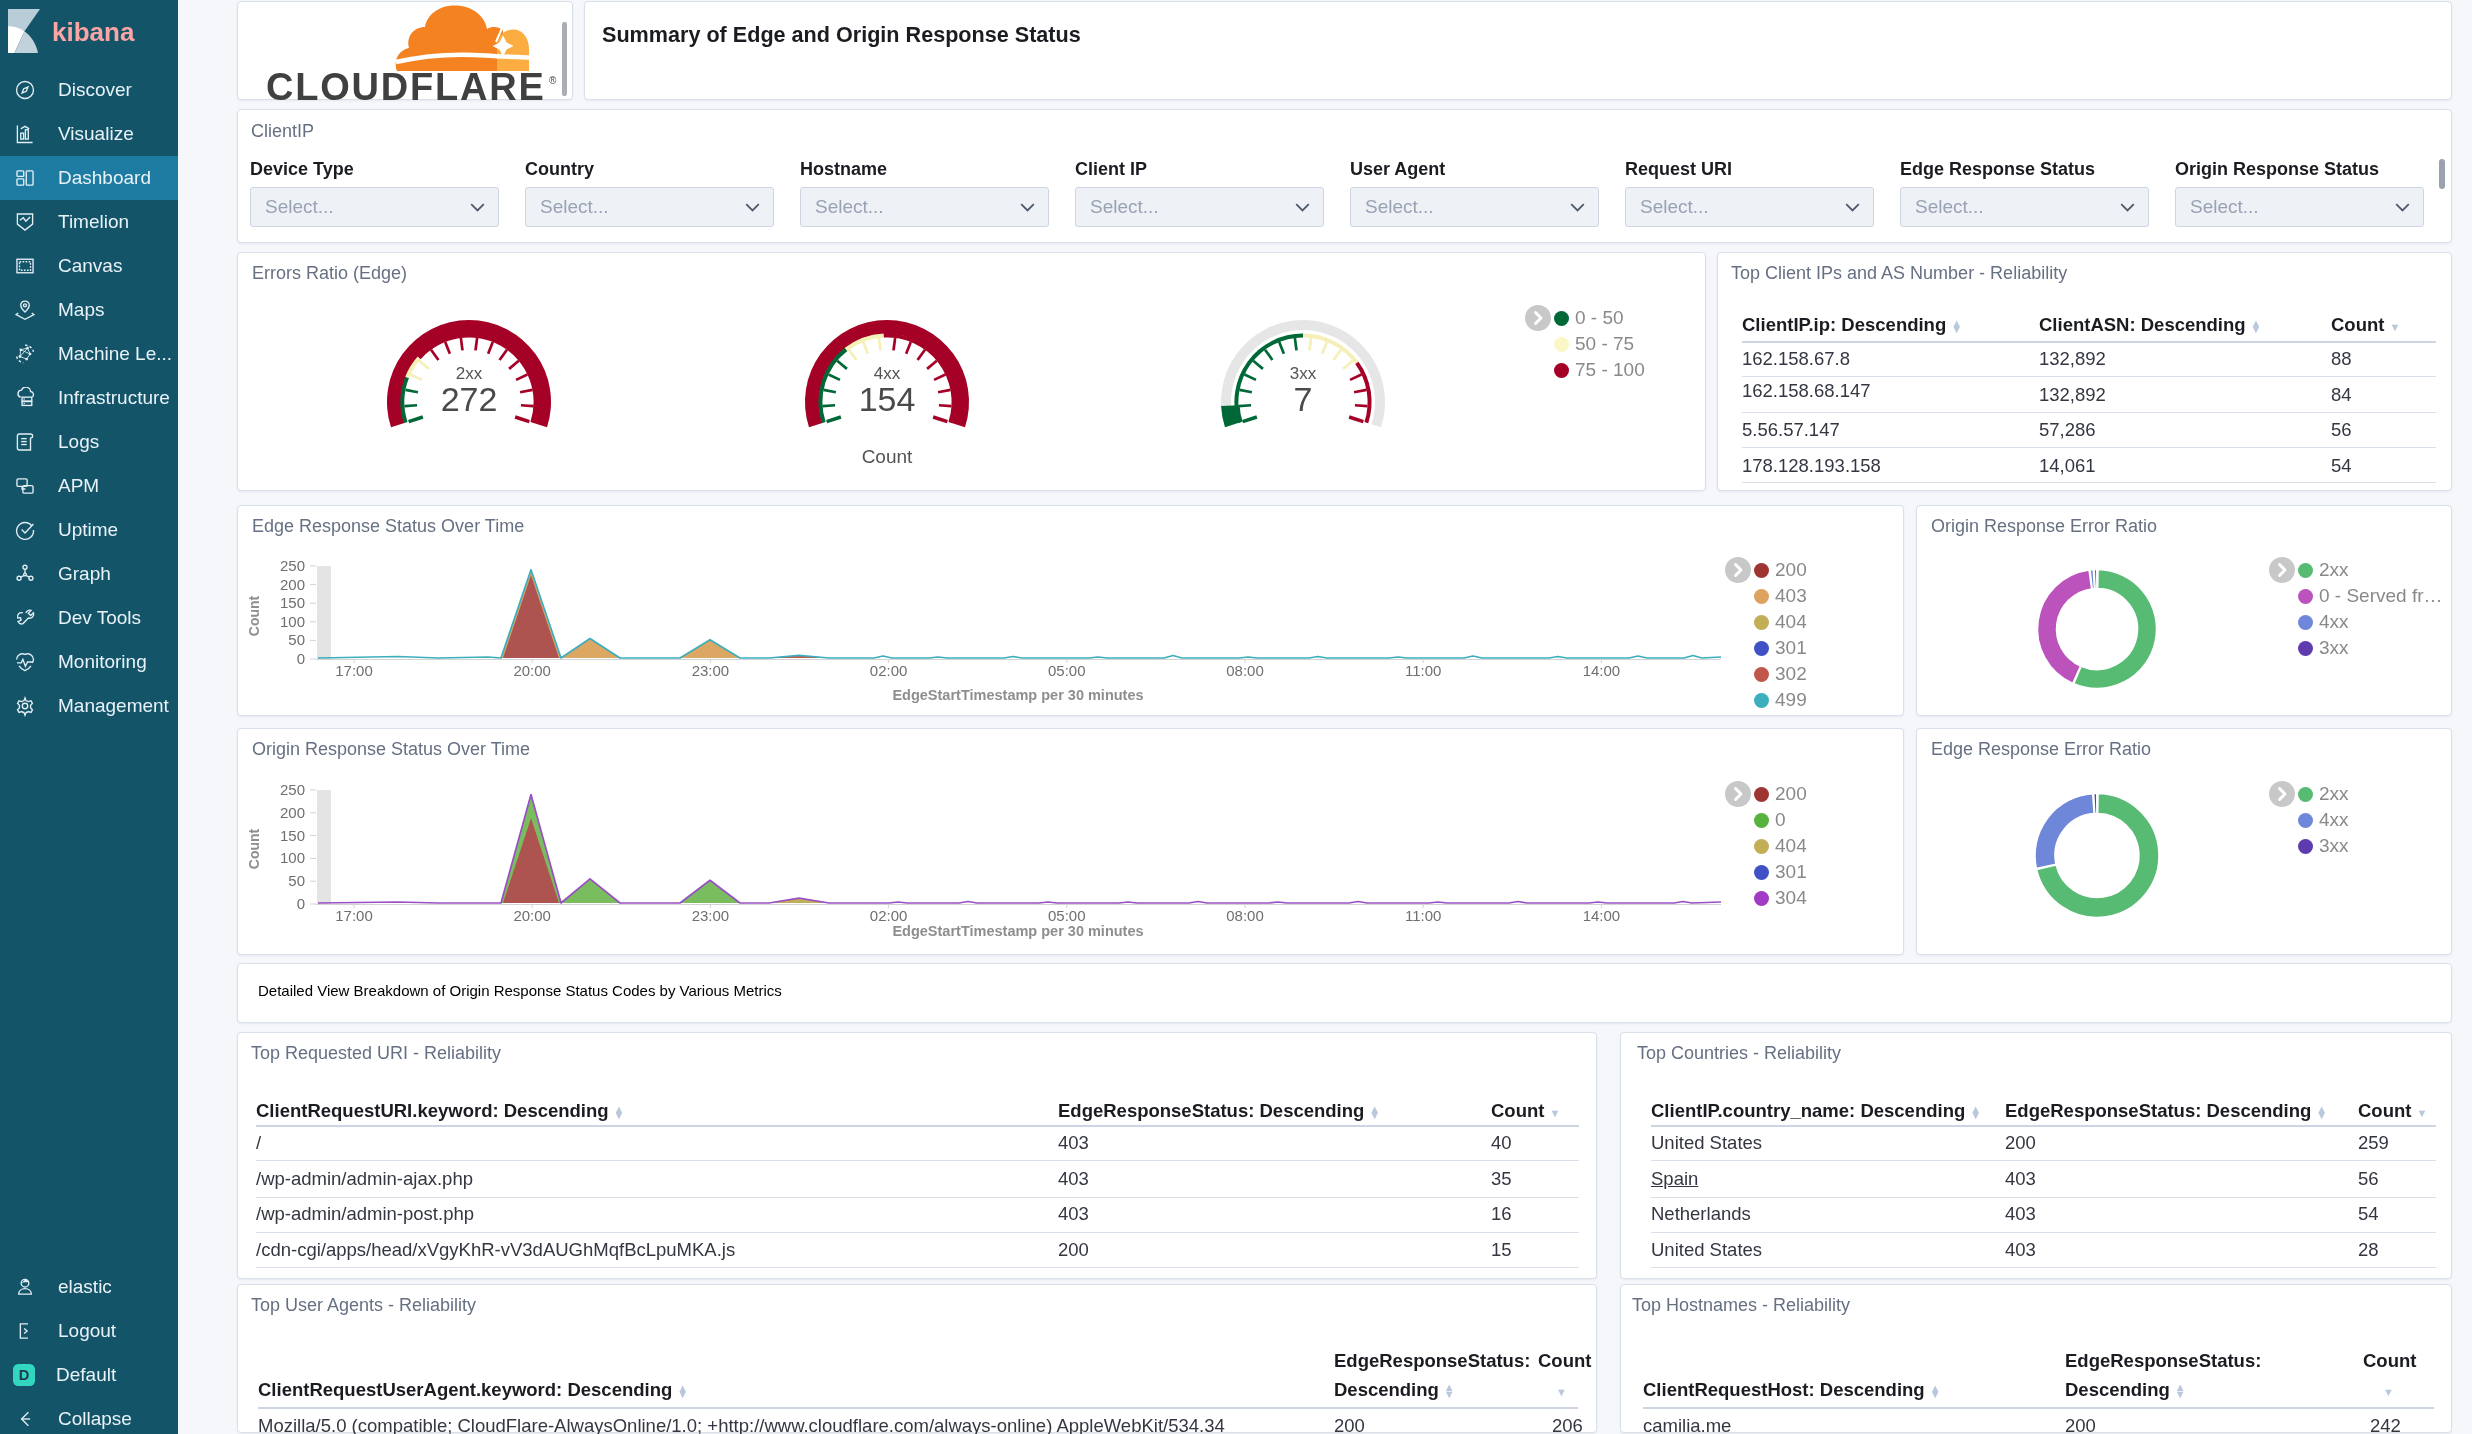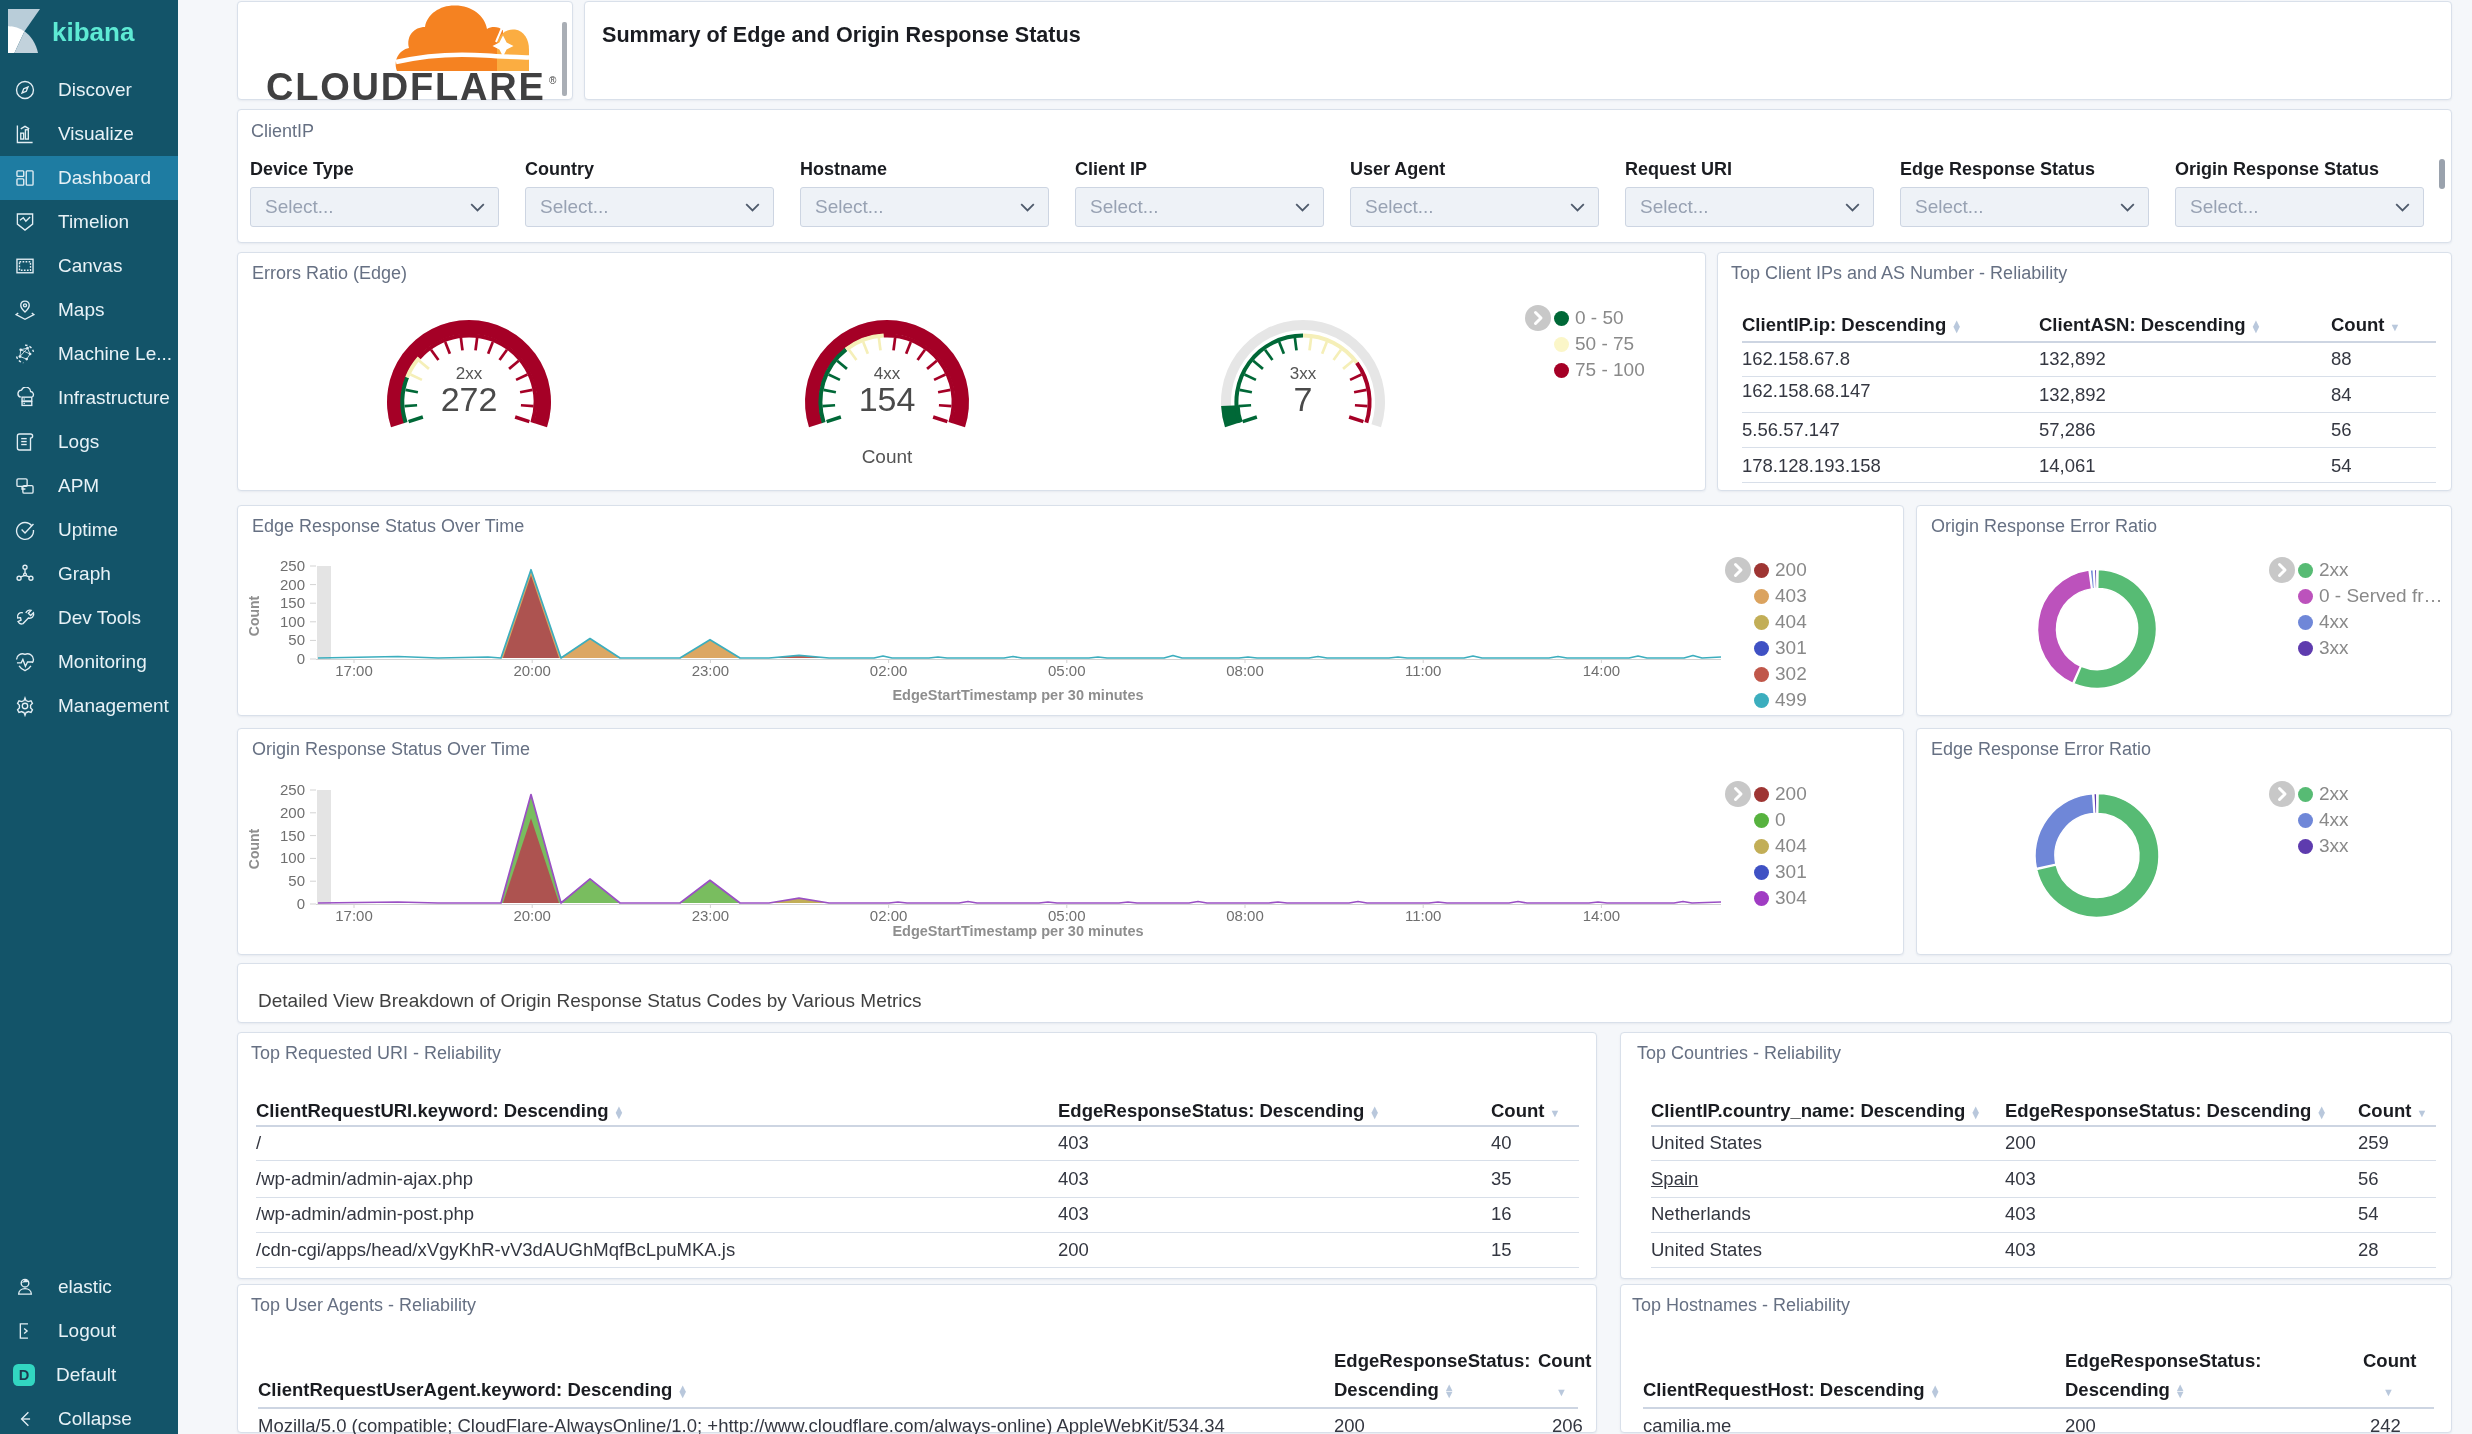--- a/index.html
+++ b/index.html
@@ -22,21 +22,21 @@
 nav .item { display:flex; align-items:center; height:44px; padding-left:14px; color:#e8f2f7; font-size:19px; white-space:nowrap; }
 nav .item svg { margin-right:22px; flex:none; width:22px; height:22px; }
 </style></head><body>
 <nav style="position:absolute;left:0;top:0;width:178px;height:1434px;background:#135469;overflow:hidden;">
     <div style="position:absolute;left:8px;top:9px;width:33px;height:44px;">
 <svg width="33" height="44" viewBox="0 0 33 44">
 <polygon points="0,0 32,0 16.5,22.3 0,17" fill="#b9cdd9"></polygon>
 <path d="M0 17 C6 17.5 12 19 16.5 22.3 L6.4 44 L0 44 Z" fill="#ffffff"></path>
 <path d="M16.5 22.3 C23 27 28 34.5 30 44 L6.4 44 Z" fill="#c2d2dc"></path>
 </svg></div>
-<div style="position:absolute;left:52px;top:17px;font-size:26px;font-weight:bold;color:#5eead4;">kibana</div>
+<div style="position:absolute;left:52px;top:17px;font-size:26px;font-weight:bold;color:#fca5a5;">kibana</div>
     <div class="item" style="position:absolute;top:68px;left:0;width:178px;">
       <svg width="26" height="26" viewBox="0 0 26 26">
         <circle cx="13" cy="13" r="10" stroke="#e3eef4" stroke-width="1.6" fill="none"></circle>
         <path d="M16.5 9.5 L14.5 14.5 L9.5 16.5 L11.5 11.5 Z" stroke="#e3eef4" stroke-width="1.6" fill="none"></path>
       </svg>
       <span>Discover</span>
     </div>
     <div class="item" style="position:absolute;top:112px;left:0;width:178px;">
       <svg width="26" height="26" viewBox="0 0 26 26">
         <path d="M4 3 v20 h18" stroke="#e3eef4" stroke-width="1.6" fill="none"></path>
@@ -535,21 +535,21 @@
     <div class="lgr" style="left:381px;top:78px;width:150px">
       <span class="lgd" style="background:#6f87d8"></span>
       <span class="lgt">4xx</span>
     </div>
     <div class="lgr" style="left:381px;top:104px;width:150px">
       <span class="lgd" style="background:#5e3bae"></span>
       <span class="lgt">3xx</span>
     </div>
   </div>
 <div class="panel" style="left:237px;top:963px;width:2215px;height:60px;">
-    <div style="position:absolute;left:20px;top:26px;font-size:19px;color:#404040;">Detailed View Breakdown of Origin Response Status Codes by Various Metrics</div>
+    <div style="position:absolute;left:20px;top:18px;font-size:15px;color:#000000;">Detailed View Breakdown of Origin Response Status Codes by Various Metrics</div>
   </div>
 <div class="panel" style="left:237px;top:1032px;width:1360px;height:247px;">
     <div class="ptitle" style="left:13px;top:10px;">Top Requested URI - Reliability</div>
     <div class="th" style="left:18px;top:64px;">ClientRequestURI.keyword: Descending<span class="sorti">▲<br>▼</span></div>
     <div class="th" style="left:820px;top:64px;">EdgeResponseStatus: Descending<span class="sorti">▲<br>▼</span></div>
     <div class="th" style="left:1253px;top:64px;">Count<span class="sorti1">▼</span></div>
     <div class="hline" style="left:18px;top:92px;width:1323px;"></div>
     <div class="td" style="left:18px;top:99px;">/</div>
     <div class="td" style="left:820px;top:99px;">403</div>
     <div class="td" style="left:1253px;top:99px;">40</div>

